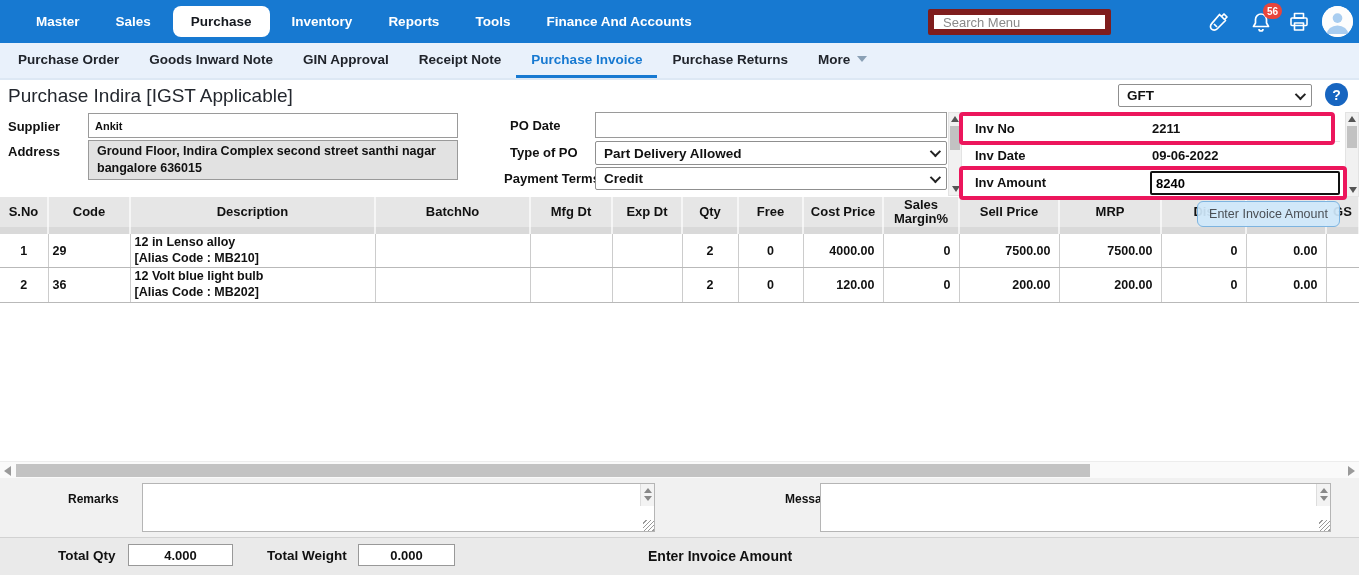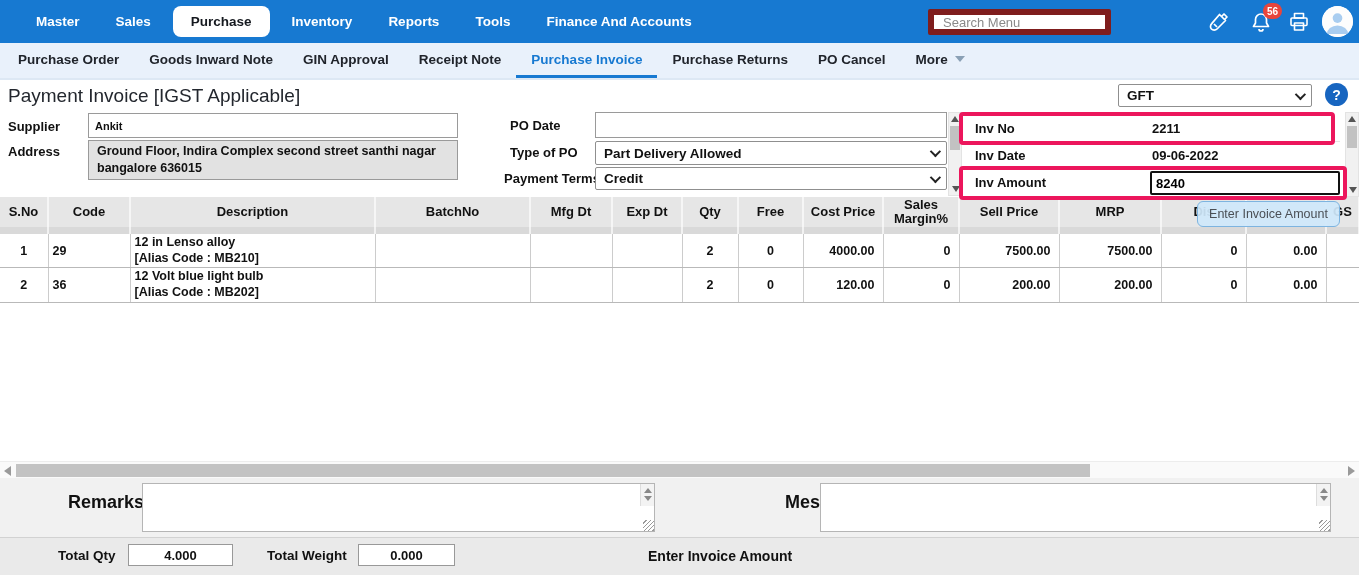--- a/index.html
+++ b/index.html
@@ -62,21 +62,21 @@
   .desc2 { line-height:1.25; }
 
   
   .hscroll { position:absolute; left:0; top:461px; width:1359px; height:17px; background:#fafafa; border-top:1px solid #ededed; }
   .hthumb { position:absolute; left:16px; top:2px; width:1074px; height:13px; background:#c3c3c3; cursor:pointer; }
   .harrow { position:absolute; top:4px; width:0; height:0; }
   .harrow.left { left:4px; border-top:5px solid transparent; border-bottom:5px solid transparent; border-right:7px solid #9a9a9a; }
   .harrow.right { left:1348px; border-top:5px solid transparent; border-bottom:5px solid transparent; border-left:7px solid #9a9a9a; }
 
   .remarksband { position:absolute; left:0; top:478px; width:1359px; height:59px; background:#f1f1f1; }
-  .blabel { position:absolute; font-size:18px; font-weight:700; color:#111; }
+  .blabel { position:absolute; font-size:12px; font-weight:700; color:#111; }
   .btextarea { position:absolute; background:#fff; border:1px solid #b5b5b5; resize:none; font-family:"Liberation Sans",sans-serif; font-size:13px; padding:3px 18px 3px 6px; }
   .spinner { position:absolute; width:14px; height:22px; background:#f3f3f3; border-left:1px solid #ddd; }
   .spinner .u { width:0;height:0;border-left:4px solid transparent;border-right:4px solid transparent;border-bottom:5px solid #888;margin:4px auto 3px; }
   .spinner .d { width:0;height:0;border-left:4px solid transparent;border-right:4px solid transparent;border-top:5px solid #888;margin:0 auto; }
   .grip { position:absolute; width:11px; height:11px; background:
      repeating-linear-gradient(135deg, transparent 0 2px, #9a9a9a 2px 3px); cursor:nwse-resize; }
 
   .statusbar { position:absolute; left:0; top:537px; width:1359px; height:38px; background:#eaeaea; border-top:1px solid #d2d2d2; }
   .totinput { position:absolute; background:#fff; border:1px solid #999; text-align:center; font-size:13px; font-weight:700; font-family:"Liberation Sans",sans-serif; color:#111; }
   .statusmsg { position:absolute; left:648px; top:548px; font-size:14px; font-weight:700; color:#111; }
@@ -126,28 +126,27 @@
   </div>
 </div>
 
 <div class="subnav">
   <div class="sitem">Purchase Order</div>
   <div class="sitem">Goods Inward Note</div>
   <div class="sitem">GIN Approval</div>
   <div class="sitem">Receipt Note</div>
   <div class="sitem active">Purchase Invoice</div>
   <div class="sitem">Purchase Returns</div>
-  <div class="sitem">PO Cancel</div>
   <div class="sitem">
       <span>More</span>
       <span class="caret-down"></span>
     </div>
 </div>
 
-<div class="page-title">Payment Invoice [IGST Applicable]</div>
+<div class="page-title">Purchase Indira [IGST Applicable]</div>
 <div class="selectbox abs" style="left:1118px; top:84px; width:194px; height:23px;gap:47px;">
   <span>GFT</span>
   <span class="chev"></span>
 </div>
 <div class="helpbtn">?</div>
 
 <div class="flabel" style="left:8px; top:119px;">Supplier</div>
 <input class="finput" style="left: 88px; top: 113px; width: 370px; height: 25px;" value="Ankit">
 <div class="flabel" style="left:8px; top:144px;">Address</div>
 <div class="faddr" style="left:88px; top:140px; width:370px; height:40px;">Ground Floor, Indira Complex second street santhi nagar bangalore 636015</div>

